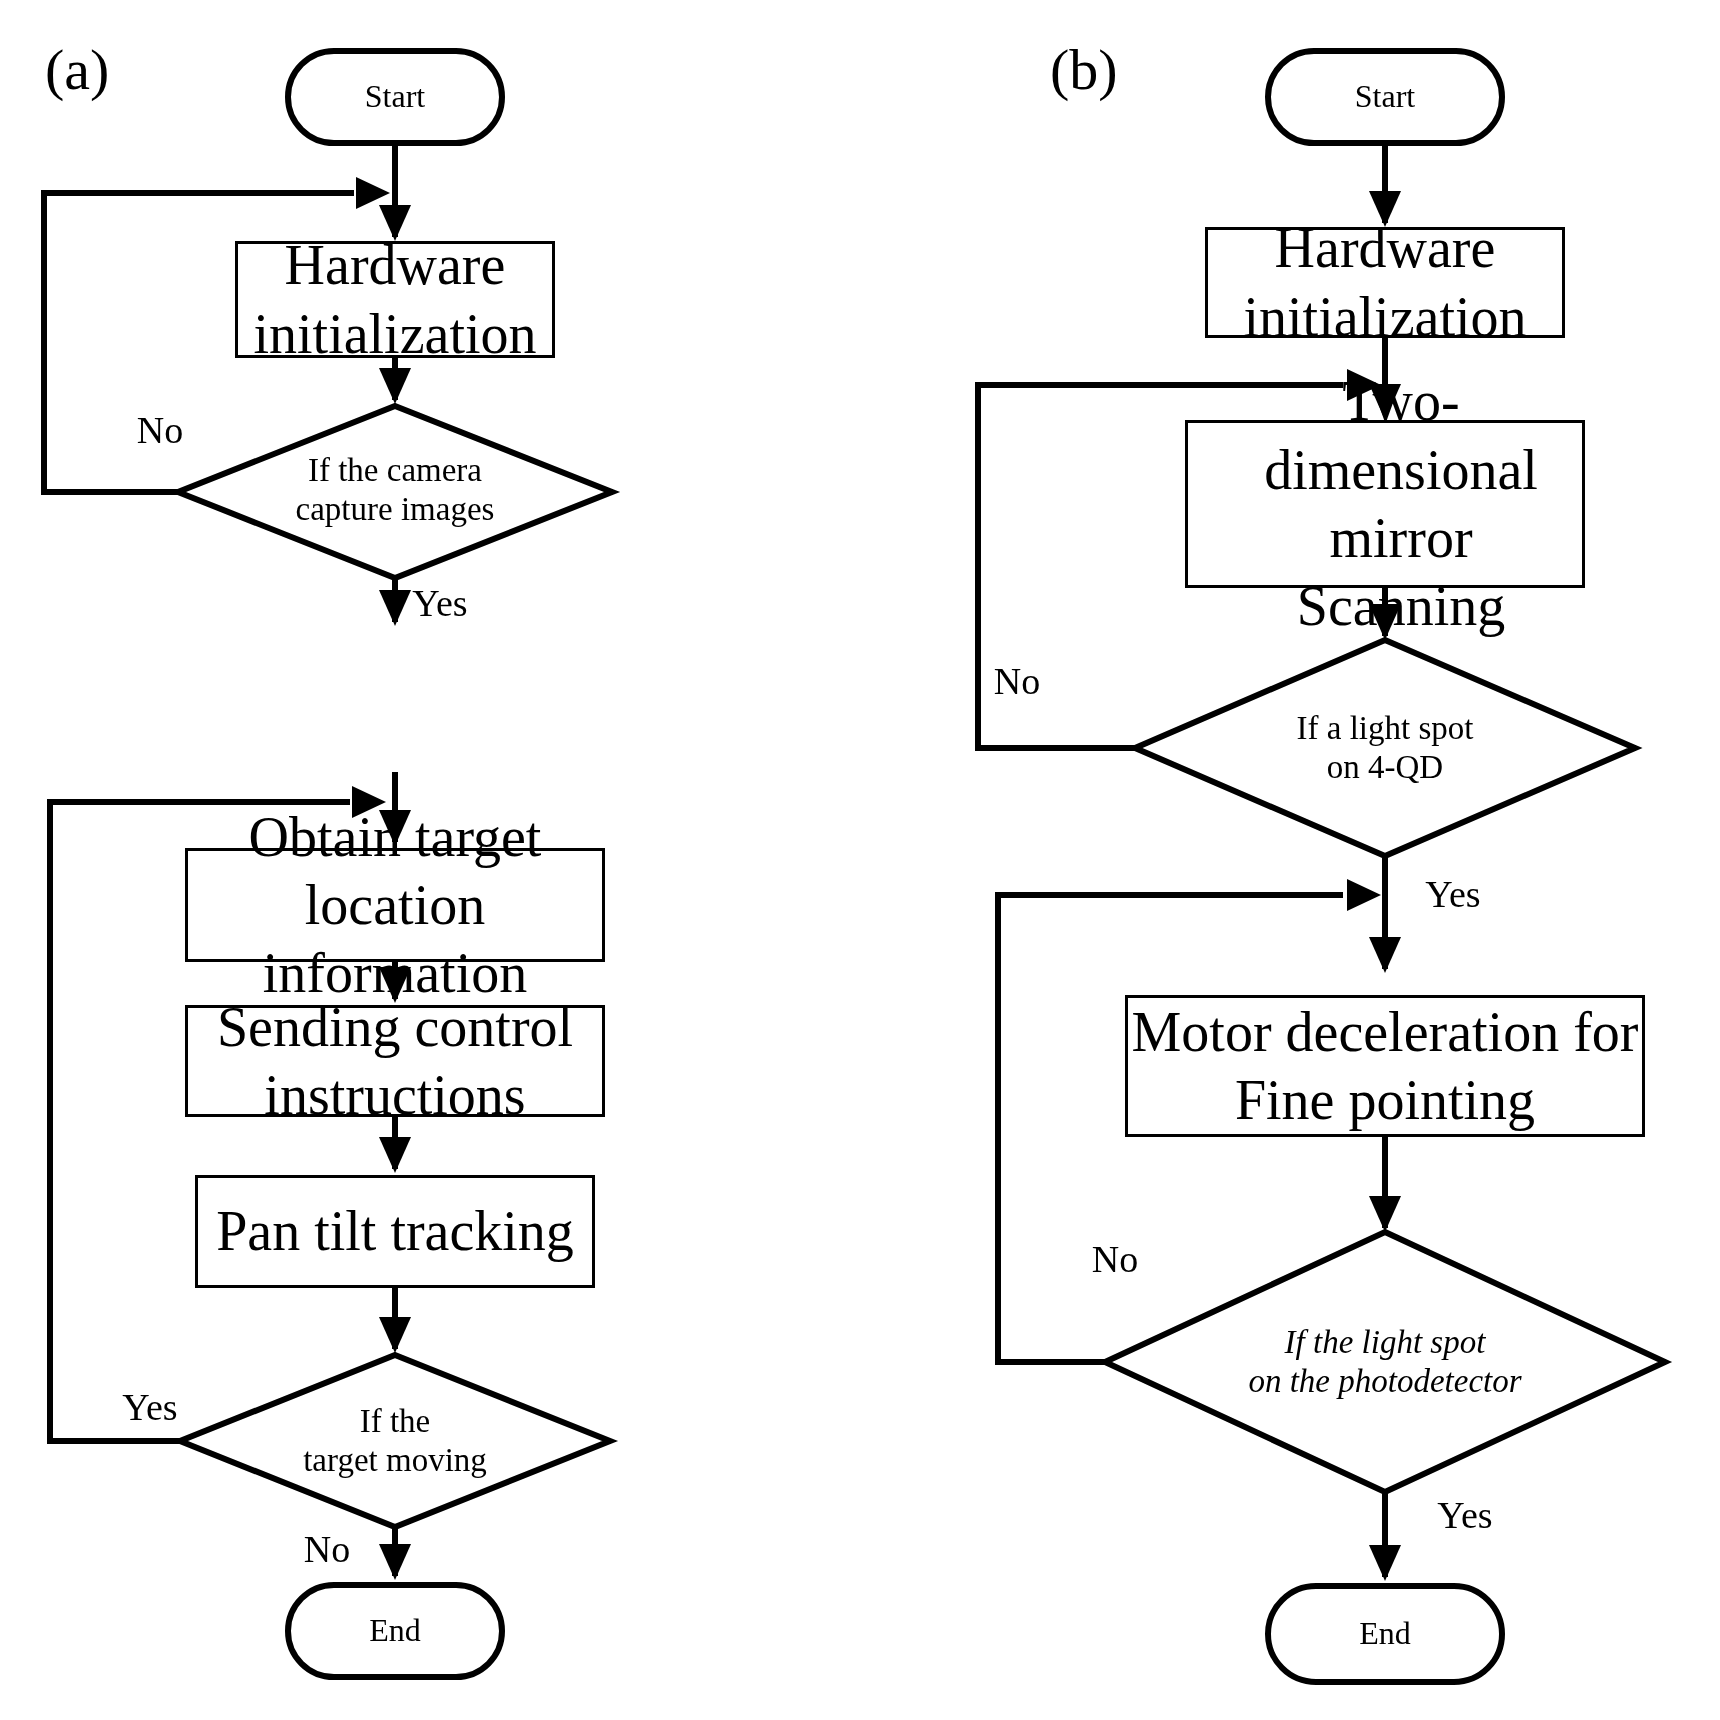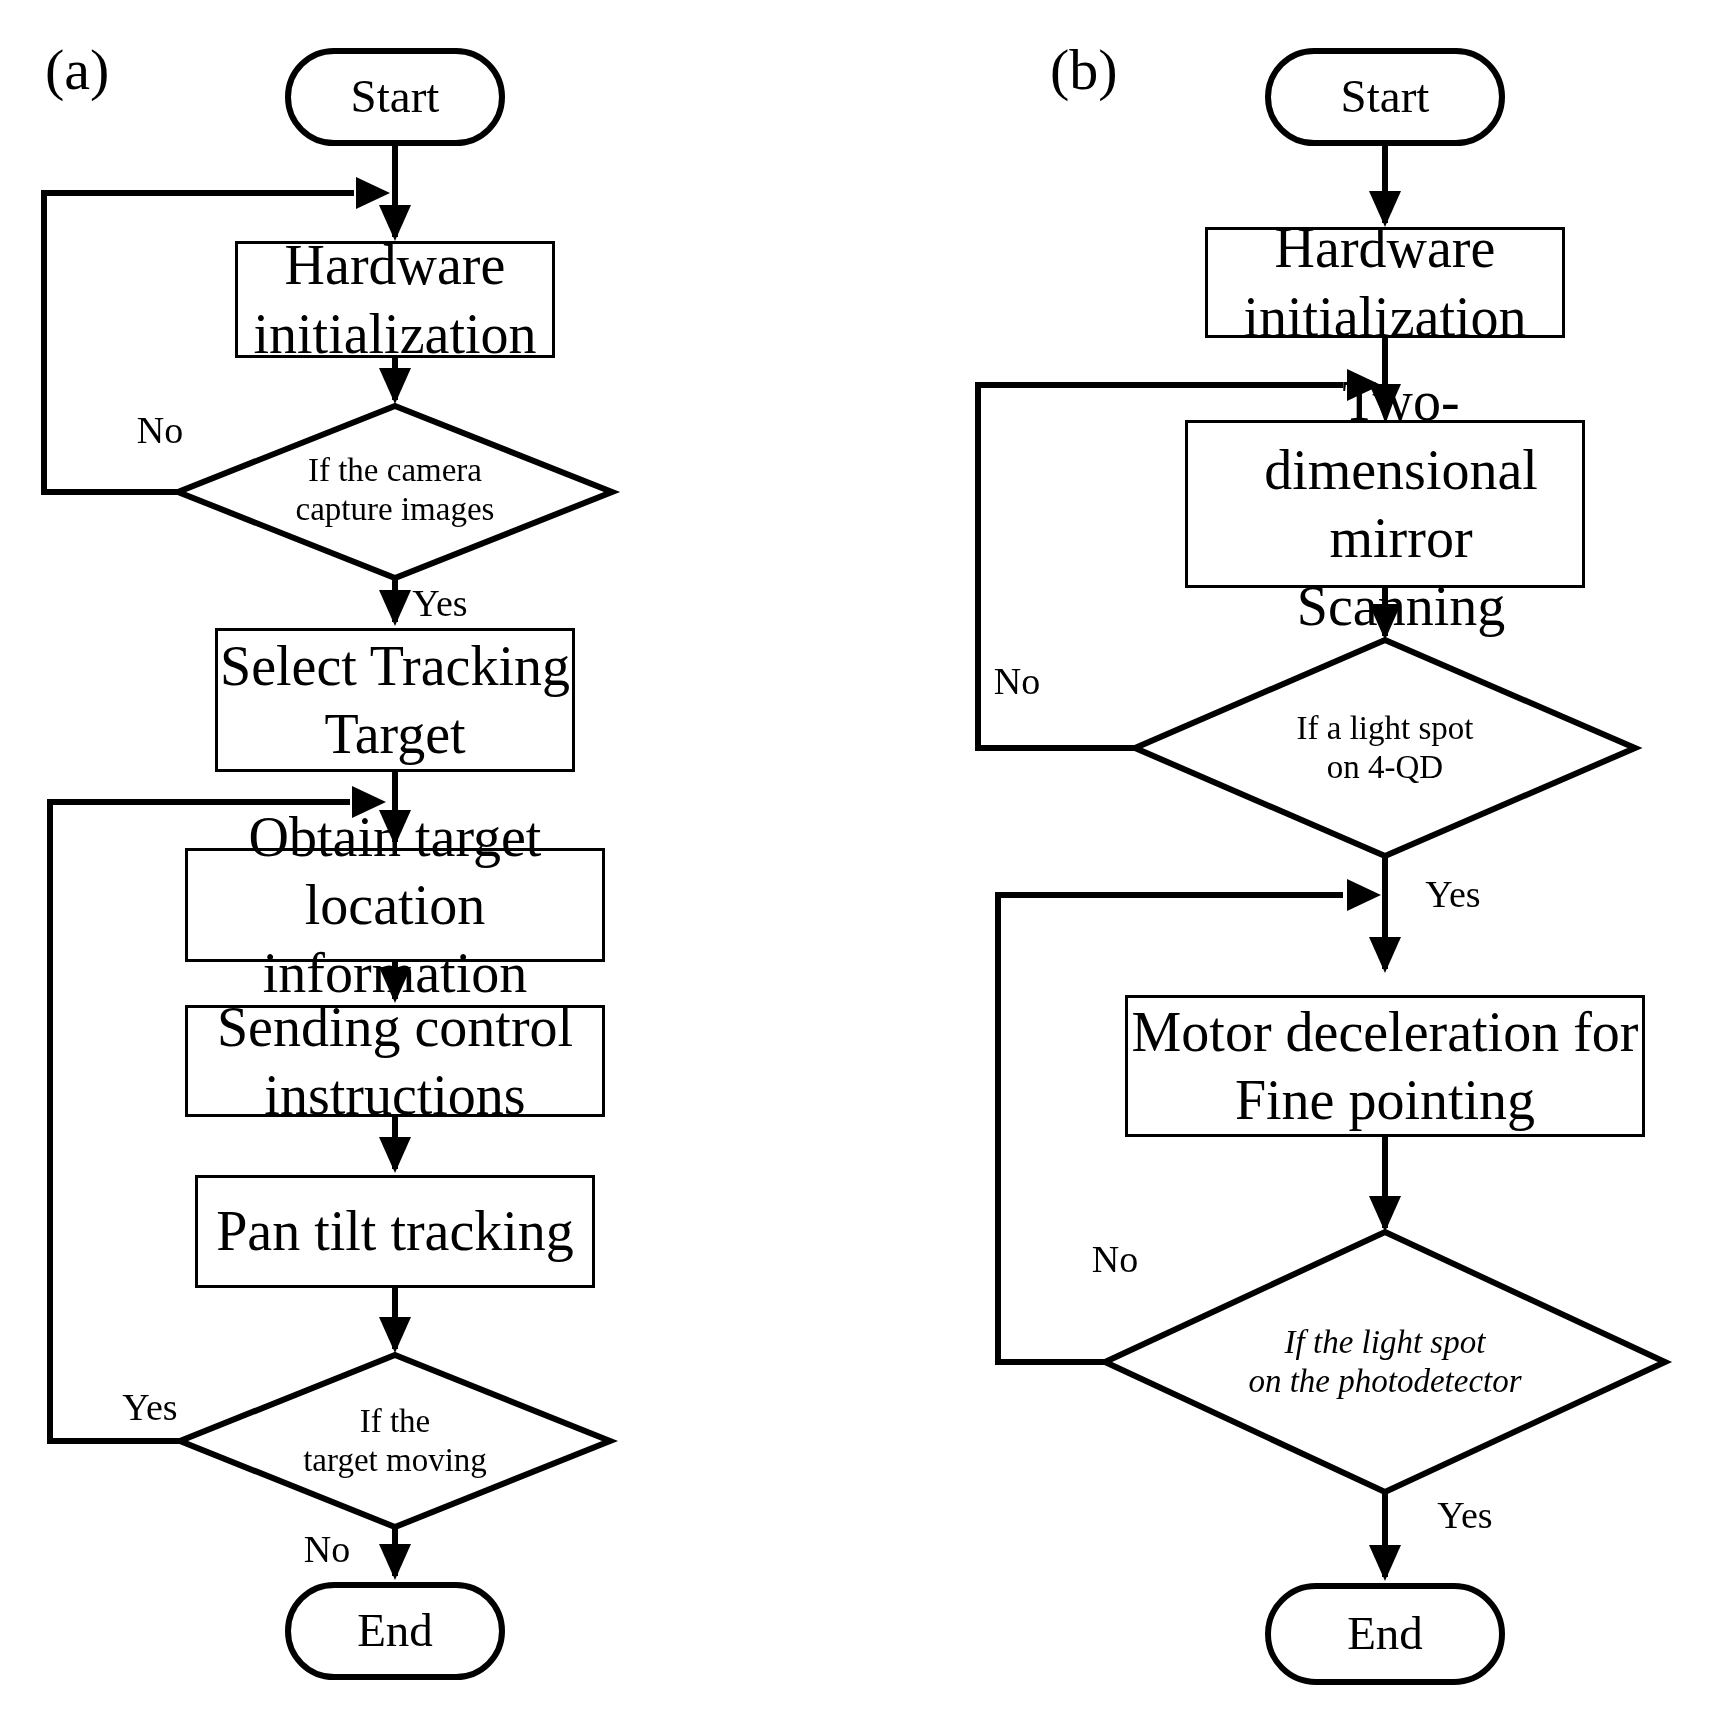--- a/index.html
+++ b/index.html
@@ -17,21 +17,21 @@
     box-sizing:border-box;
     display:flex;align-items:center;justify-content:center;
     text-align:center;
     white-space:pre-line;
     font-size:56px;line-height:1.22;
     background:#ffffff;
   }
   .terminator{
     border:6px solid #000;
     border-radius:60px;
-    font-size:47px;
+    font-size:32px;
   }
   .process{
     border:3px solid #000;
   }
   .diamond-text{
     position:absolute;
     display:flex;align-items:center;justify-content:center;
     text-align:center;
     white-space:pre-line;
     font-size:33px;line-height:1.18;
@@ -117,22 +117,20 @@
   <div class="node process" style="left:235px;top:241px;width:320px;height:117px;">Hardware
 initialization</div>
 
   <div class="diamond-text" style="left:215px;top:420px;width:360px;height:140px;">If the camera
 capture images</div>
 
   <div class="edge-label" style="left:110px;top:406px;width:100px;height:48px;">No</div>
 
   <div class="edge-label" style="left:385px;top:580px;width:110px;height:46px;">Yes</div>
 
-  <div class="node process" style="left:215px;top:628px;width:360px;height:144px;">Select Tracking
-Target</div>
 
   <div class="node process" style="left:185px;top:848px;width:420px;height:114px;">Obtain target location
 information</div>
 
   <div class="node process" style="left:185px;top:1005px;width:420px;height:112px;">Sending control
 instructions</div>
 
   <div class="node process" style="left:195px;top:1175px;width:400px;height:113px;">Pan tilt tracking</div>
 
   <div class="diamond-text" style="left:215px;top:1373px;width:360px;height:136px;">If the

